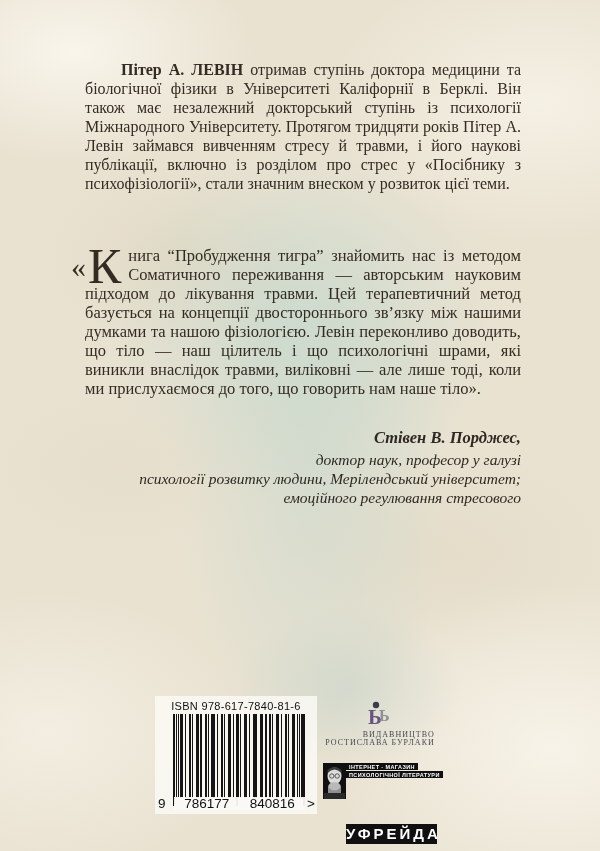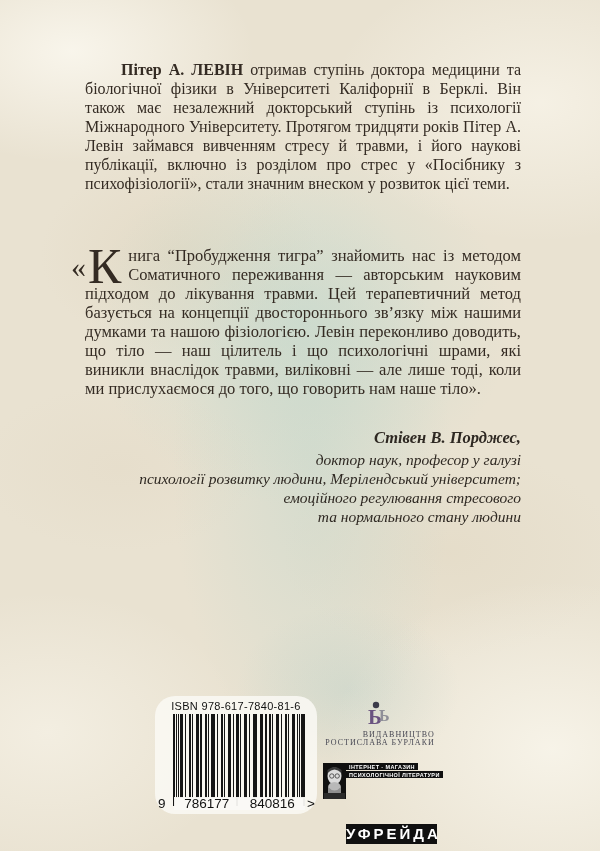--- a/index.html
+++ b/index.html
@@ -61,21 +61,20 @@
   }
   
   .barcode-block{
     position:absolute;left:155px;top:696px;
     width:158px;
     background:rgba(250,249,245,0.85);
     padding:4px 2px 4px 2px;
     text-align:center;
     font-family:"Liberation Sans","DejaVu Sans",sans-serif;
     color:#121212;
-    border-radius:20px;
   }
   .isbn-line{font-size:11px;letter-spacing:0.3px;white-space:nowrap;}
   .bars-area{position:relative;height:96px;margin-top:2px;}
   .bars{
     position:absolute;left:16px;right:10px;top:0;height:84px;
     background-image:
       repeating-linear-gradient(90deg,#151515 0 2px,transparent 2px 3px,#151515 3px 4px,transparent 4px 7px,#151515 7px 10px,transparent 10px 12px,#151515 12px 13px,transparent 13px 16px),
       repeating-linear-gradient(90deg,transparent 0 5px,#151515 5px 6px,transparent 6px 11px);
   }
   .guard{position:absolute;top:0;width:2px;height:92px;background:#151515;}
@@ -145,21 +144,20 @@
         <span class="dc-guillemet">«</span>
         <span class="dc-letter">К</span>
       </span><span>нига “Пробудження тигра” знайомить нас із методом Соматичного переживання — авторським науковим підходом до лікування травми. Цей терапевтичний метод базується на концепції двостороннього зв’язку між нашими думками та нашою фізіологією. Левін переконливо доводить, що тіло — наш цілитель і що психологічні шрами, які виникли внаслідок травми, виліковні — але лише тоді, коли ми прислухаємося до того, що говорить нам наше тіло».</span>
   </div>
 
   <div class="attribution">
     <div class="name">Стівен В. Порджес,</div>
     <div>доктор наук, професор у галузі</div>
     <div>психології розвитку людини, Мерілендський університет;</div>
     <div>емоційного регулювання стресового</div>
-    <div>та нормального стану людини</div>
   </div>
 
   <div class="barcode-block">
     <div class="isbn-line">ISBN 978-617-7840-81-6</div>
     <div class="bars-area">
       <div class="bars"></div>
       <div class="guard g-left"></div>
       <div class="guard g-mid"></div>
       <div class="guard g-right"></div>
       <div class="digits-row">

